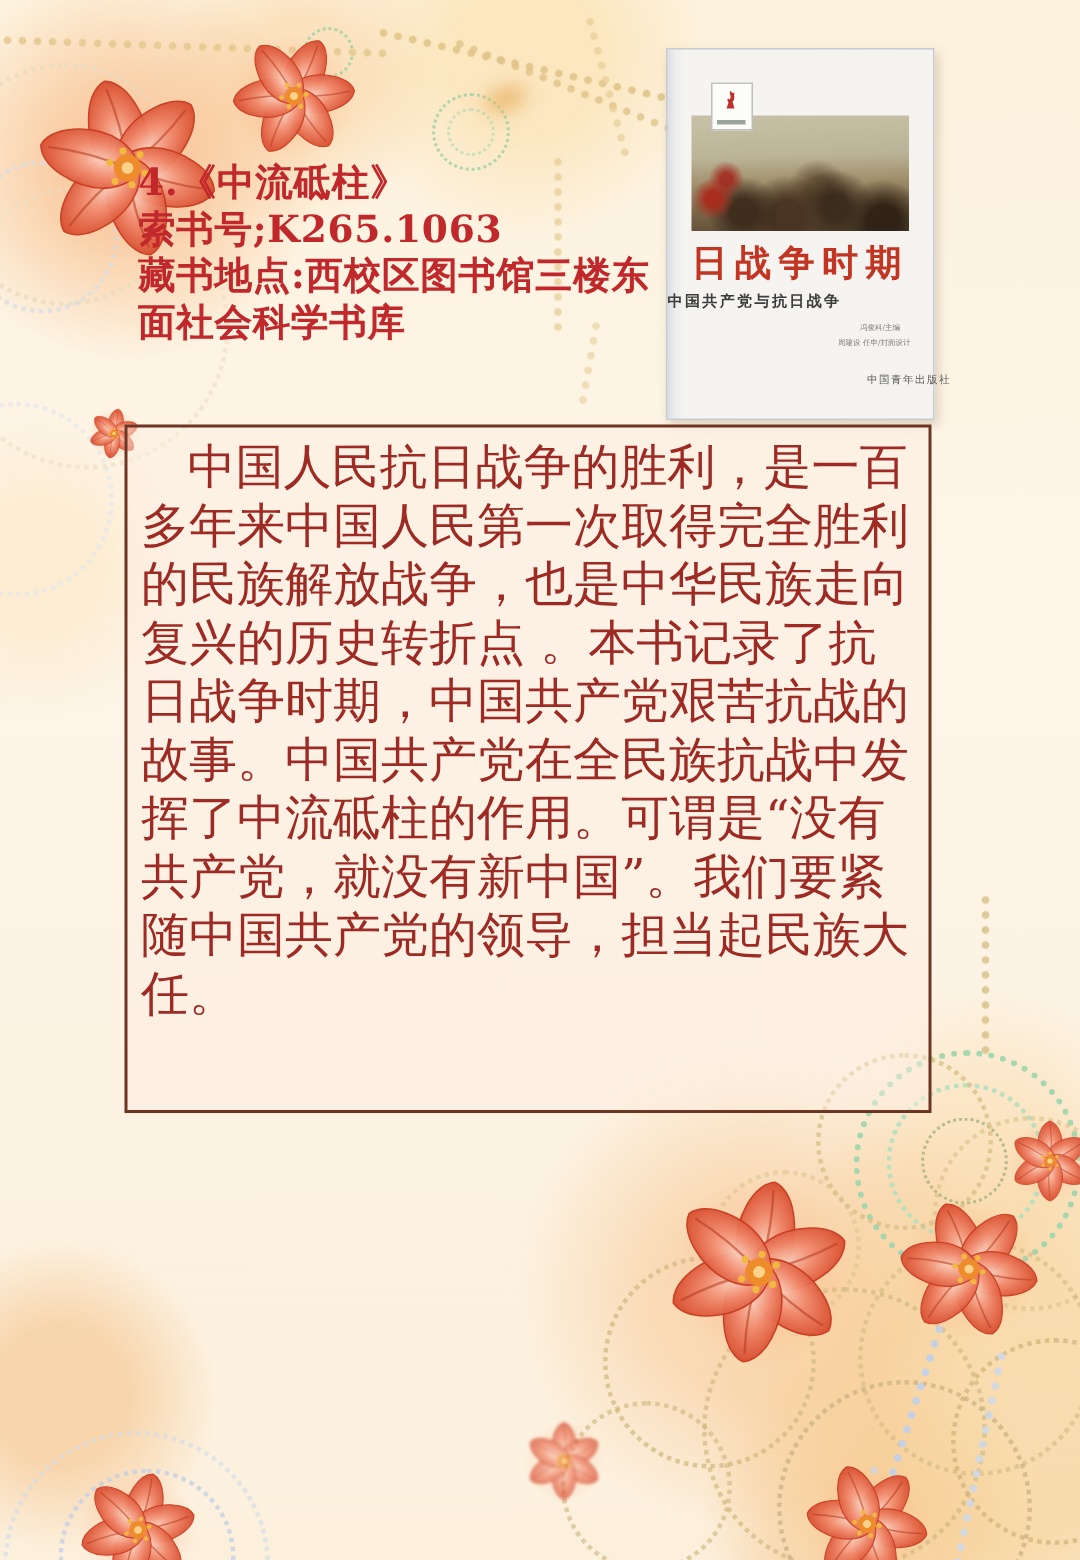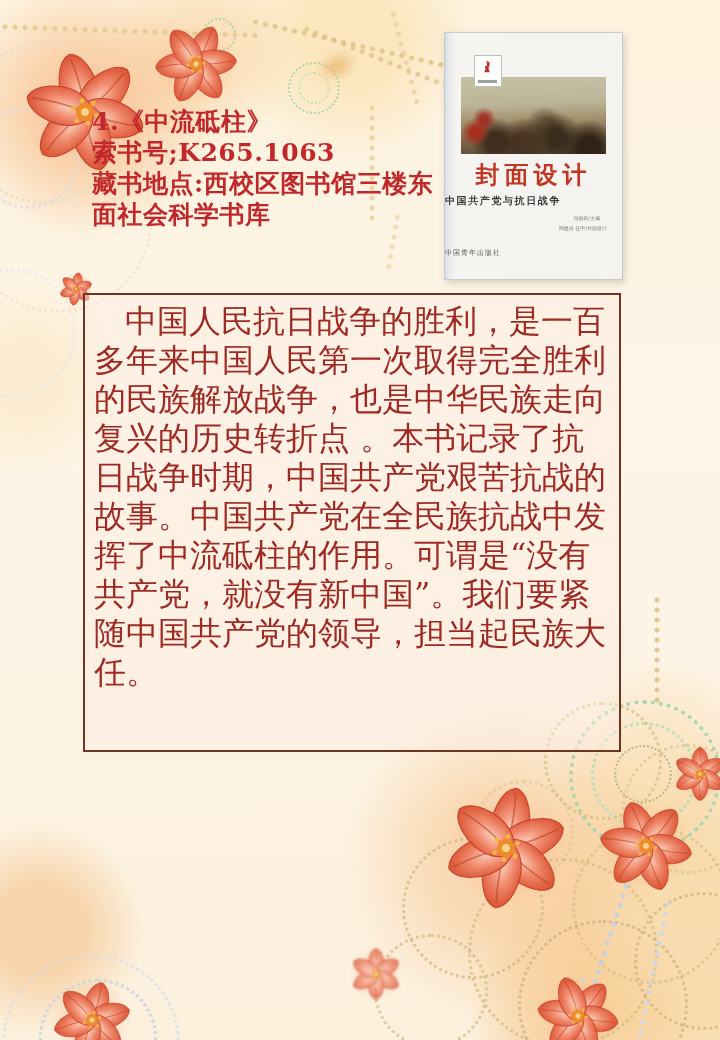--- a/index.html
+++ b/index.html
@@ -22,21 +22,21 @@
   .dring{border-radius:50%;border:3px dotted #d9c28a;}
   .dots{background-image:radial-gradient(circle, var(--c,#e3c98f) 2.2px, transparent 2.9px);background-size:10px 10px;}
   .blob{border-radius:50%;filter:blur(6px);}
   .catalog{
     left:92px;top:106px;width:380px;
     color:#c1282b;font-size:25px;line-height:31px;font-weight:600;
     white-space:pre-line;letter-spacing:.5px;
   }
   .quote-box{
     left:83px;top:283px;width:538px;height:459px;box-sizing:border-box;
-    border:2px solid #6e3522;background:rgba(252,238,226,.45);margin-top:10px;
+    border:2px solid #6e3522;background:rgba(252,238,226,.45);
   }
   .summary{
     position:absolute;left:9px;top:7px;width:518px;
     color:#9e2a24;font-size:32px;line-height:39px;font-weight:500;
     white-space:pre-line;text-indent:31px;letter-spacing:0;
   }
   .book{
     left:444px;top:32px;width:177px;height:246px;
     background:linear-gradient(90deg,#d9dde3 0,#eceded 5px,#f5f4f1 12px,#f4f3f0 100%);
     border:1px solid #c5cad3;box-shadow:2px 3px 7px rgba(120,100,70,.25);
@@ -52,21 +52,21 @@
       radial-gradient(circle at 44% 88%, rgba(70,50,32,.95) 0 11px, rgba(70,50,32,0) 28px),
       radial-gradient(circle at 66% 80%, rgba(55,40,26,.92) 0 9px, rgba(55,40,26,0) 26px),
       radial-gradient(circle at 88% 92%, rgba(45,32,20,.95) 0 11px, rgba(45,32,20,0) 28px),
       radial-gradient(circle at 58% 64%, rgba(95,75,48,.8) 0 8px, rgba(95,75,48,0) 20px),
       linear-gradient(178deg,#c6c1a6 0%,#bcb498 35%,#a3936f 55%,#7c6848 78%,#5d4a34 100%);
   }
   .book-title{position:absolute;left:0;top:126px;width:100%;text-align:center;color:#c23522;font-size:24px;font-weight:bold;letter-spacing:5px;}
   .book-subtitle{position:absolute;left:0;top:161px;width:100%;color:#3d3d3d;font-size:10px;font-weight:bold;letter-spacing:1.6px;}
   .book-author{position:absolute;right:22px;top:182px;color:#7b7b7b;font-size:5px;filter:blur(.3px);}
   .book-credit{position:absolute;right:15px;top:192px;color:#7b7b7b;font-size:5px;filter:blur(.3px);}
-  .book-publisher{position:absolute;left:0;top:215px;width:100%;text-align:left;color:#5c5c5c;font-size:7px;letter-spacing:1px;}
+  .book-publisher{position:absolute;left:12px;top:215px;width:100%;text-align:right;color:#5c5c5c;font-size:7px;letter-spacing:1px;}
   .fl{overflow:visible;}
   .soft{filter:blur(1.2px);opacity:.75;}
 </style>
 </head>
 <body>
 
 <div class="stage">
 
   <div class="dring" style="left:-38px;top:42px;width:156px;height:156px;border-color:#ecdcc0;opacity:.8"></div>
   <div class="dring" style="left:-23px;top:107px;width:96px;height:96px;border-color:#dadde6;opacity:.7"></div>
@@ -174,21 +174,21 @@
 面社会科学书库</div>
 
   <div class="book">
     <div class="painting"></div>
     <div class="book-logo">
       <svg viewBox="0 0 24 24" style="position:absolute;left:4px;top:2px;width:16px;height:18px">
         <path d="M12,2 C10,6 14,8 11,11 C9,9 8,12 10,14 L8,20 L16,20 L14,13 C17,11 15,7 16,4 C14,5 13,4 12,2 Z" fill="#c03028"></path>
       </svg>
       <div class="logo-caption"></div>
     </div>
-    <div class="book-title">封面设计</div>
+    <div class="book-title">日战争时期</div>
     <div class="book-subtitle">中国共产党与抗日战争</div>
     <div class="book-author">冯俊科/主编</div>
     <div class="book-credit">周建设 任申/封面设计</div>
     <div class="book-publisher">中国青年出版社</div>
   </div>
 
   <div class="quote-box">
     <div class="summary">中国人民抗日战争的胜利，是一百
 多年来中国人民第一次取得完全胜利
 的民族解放战争，也是中华民族走向

